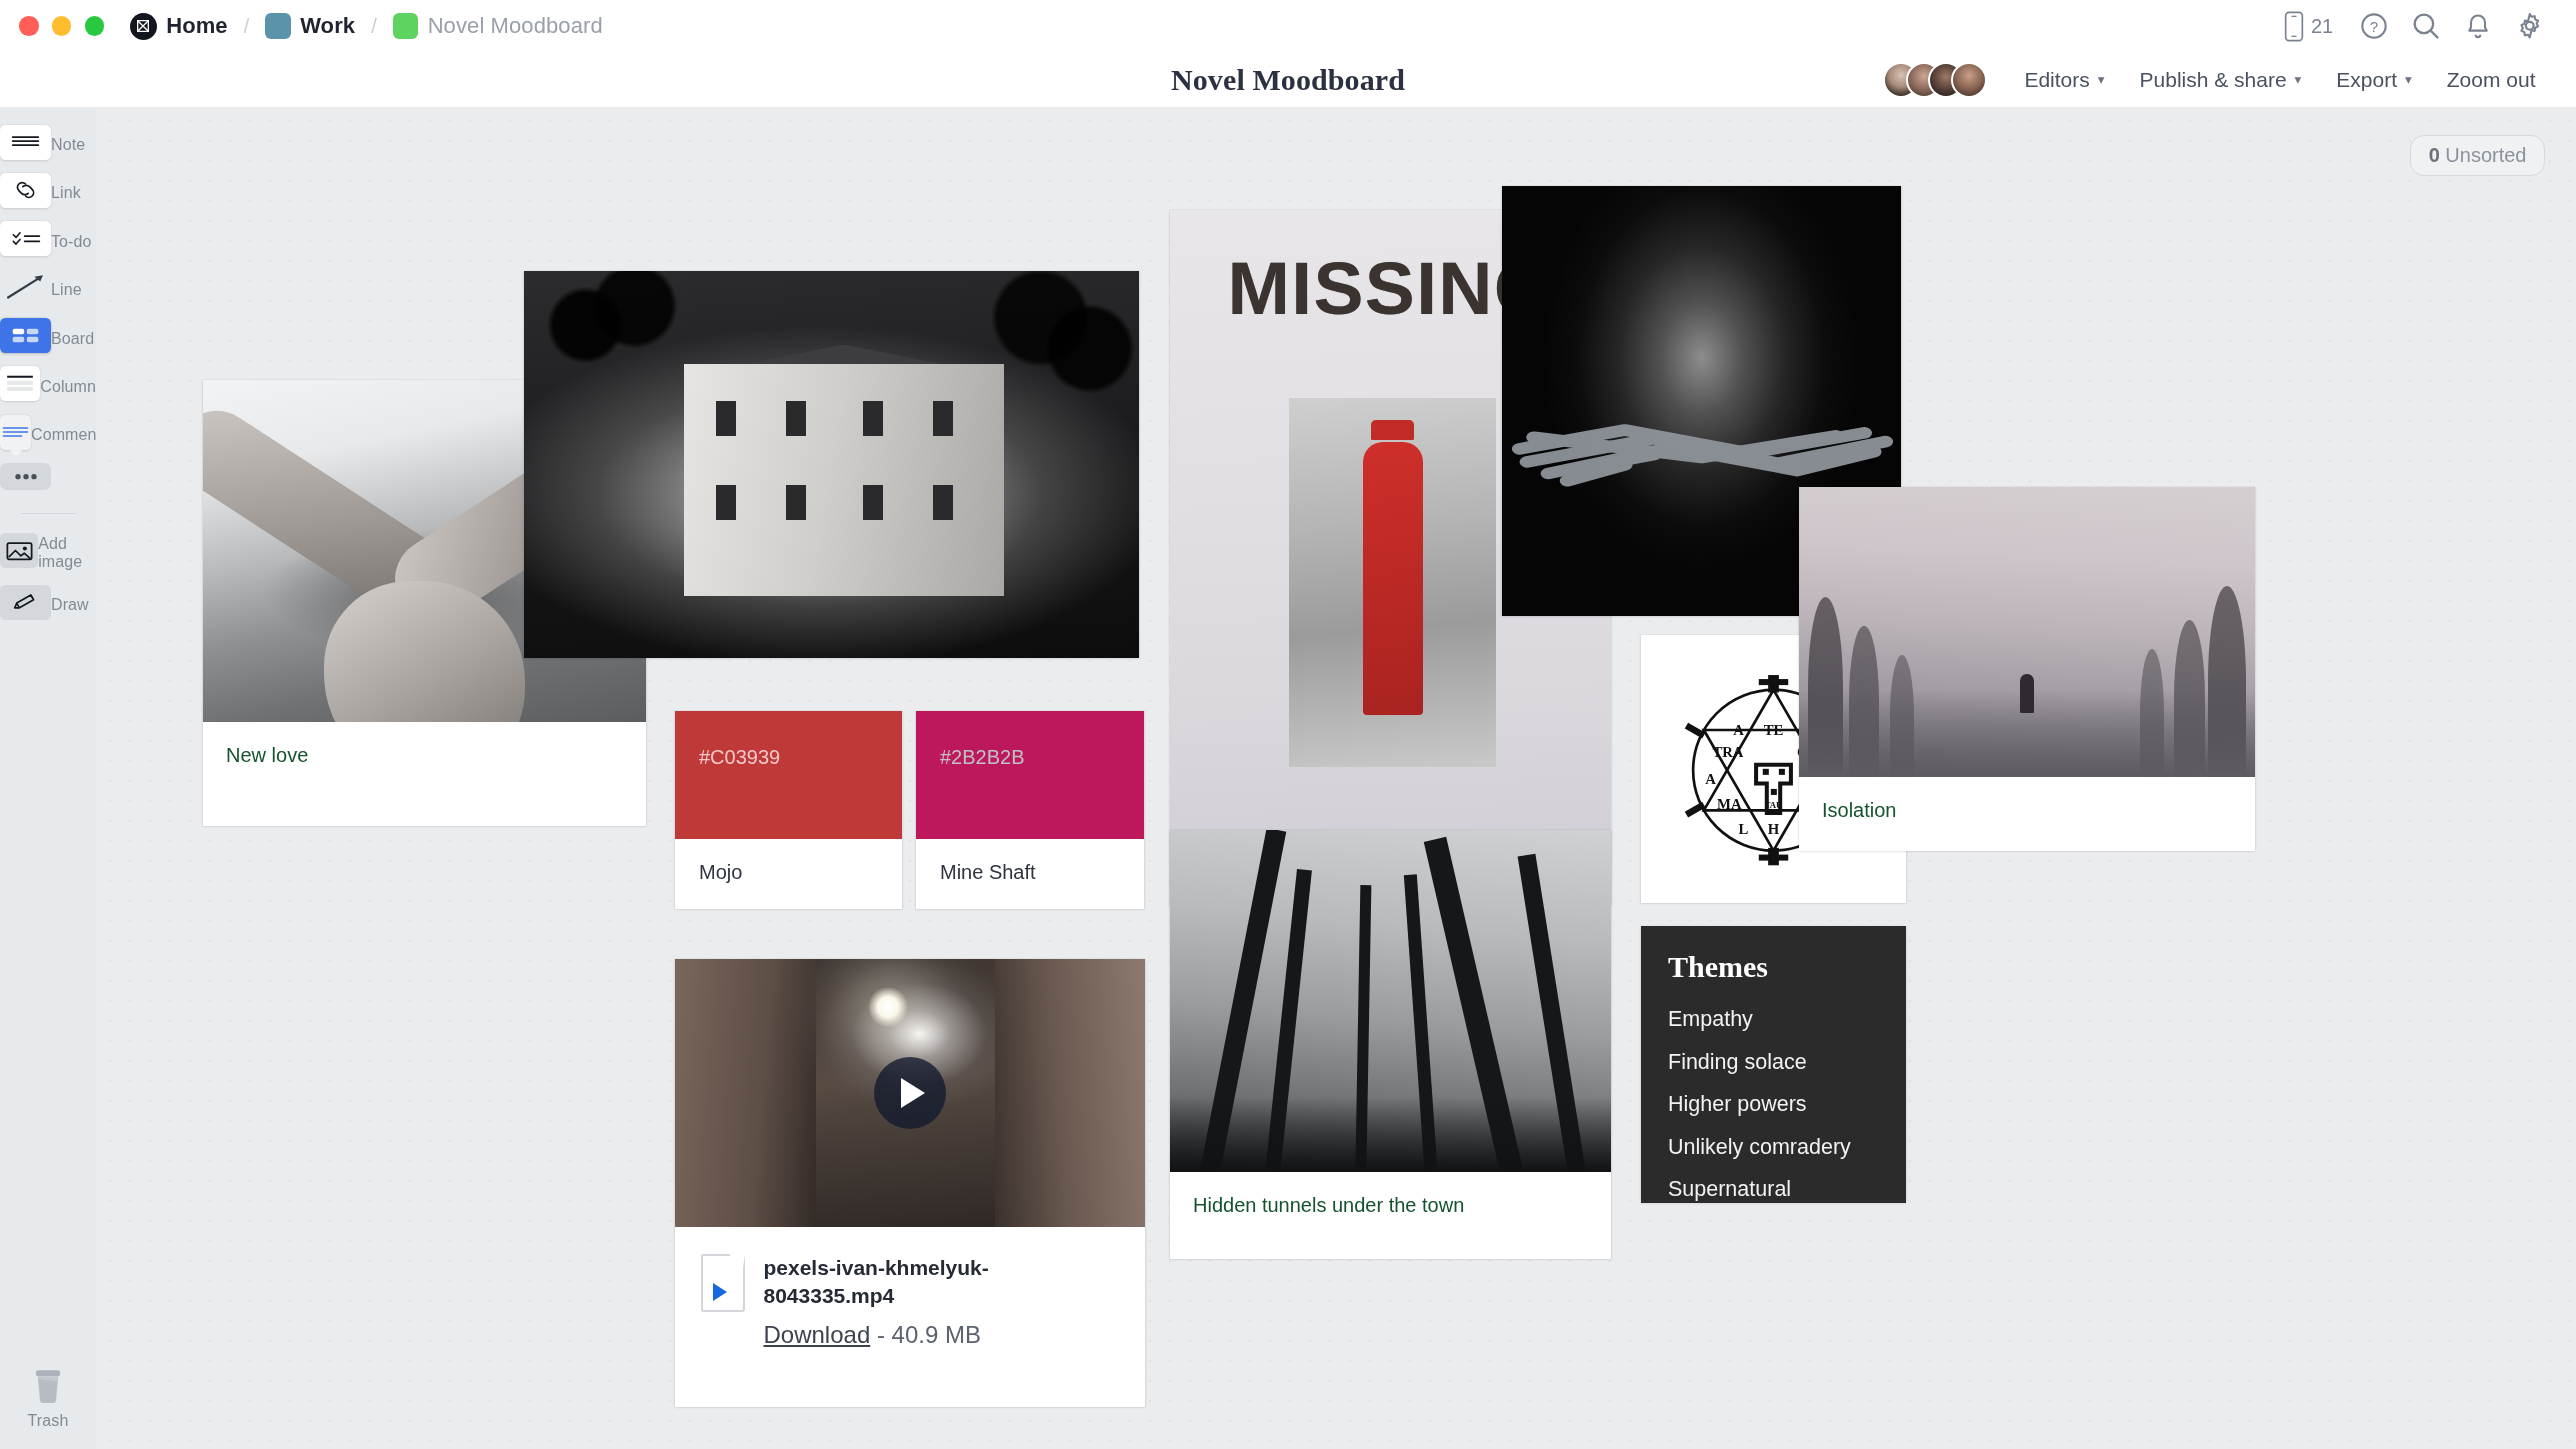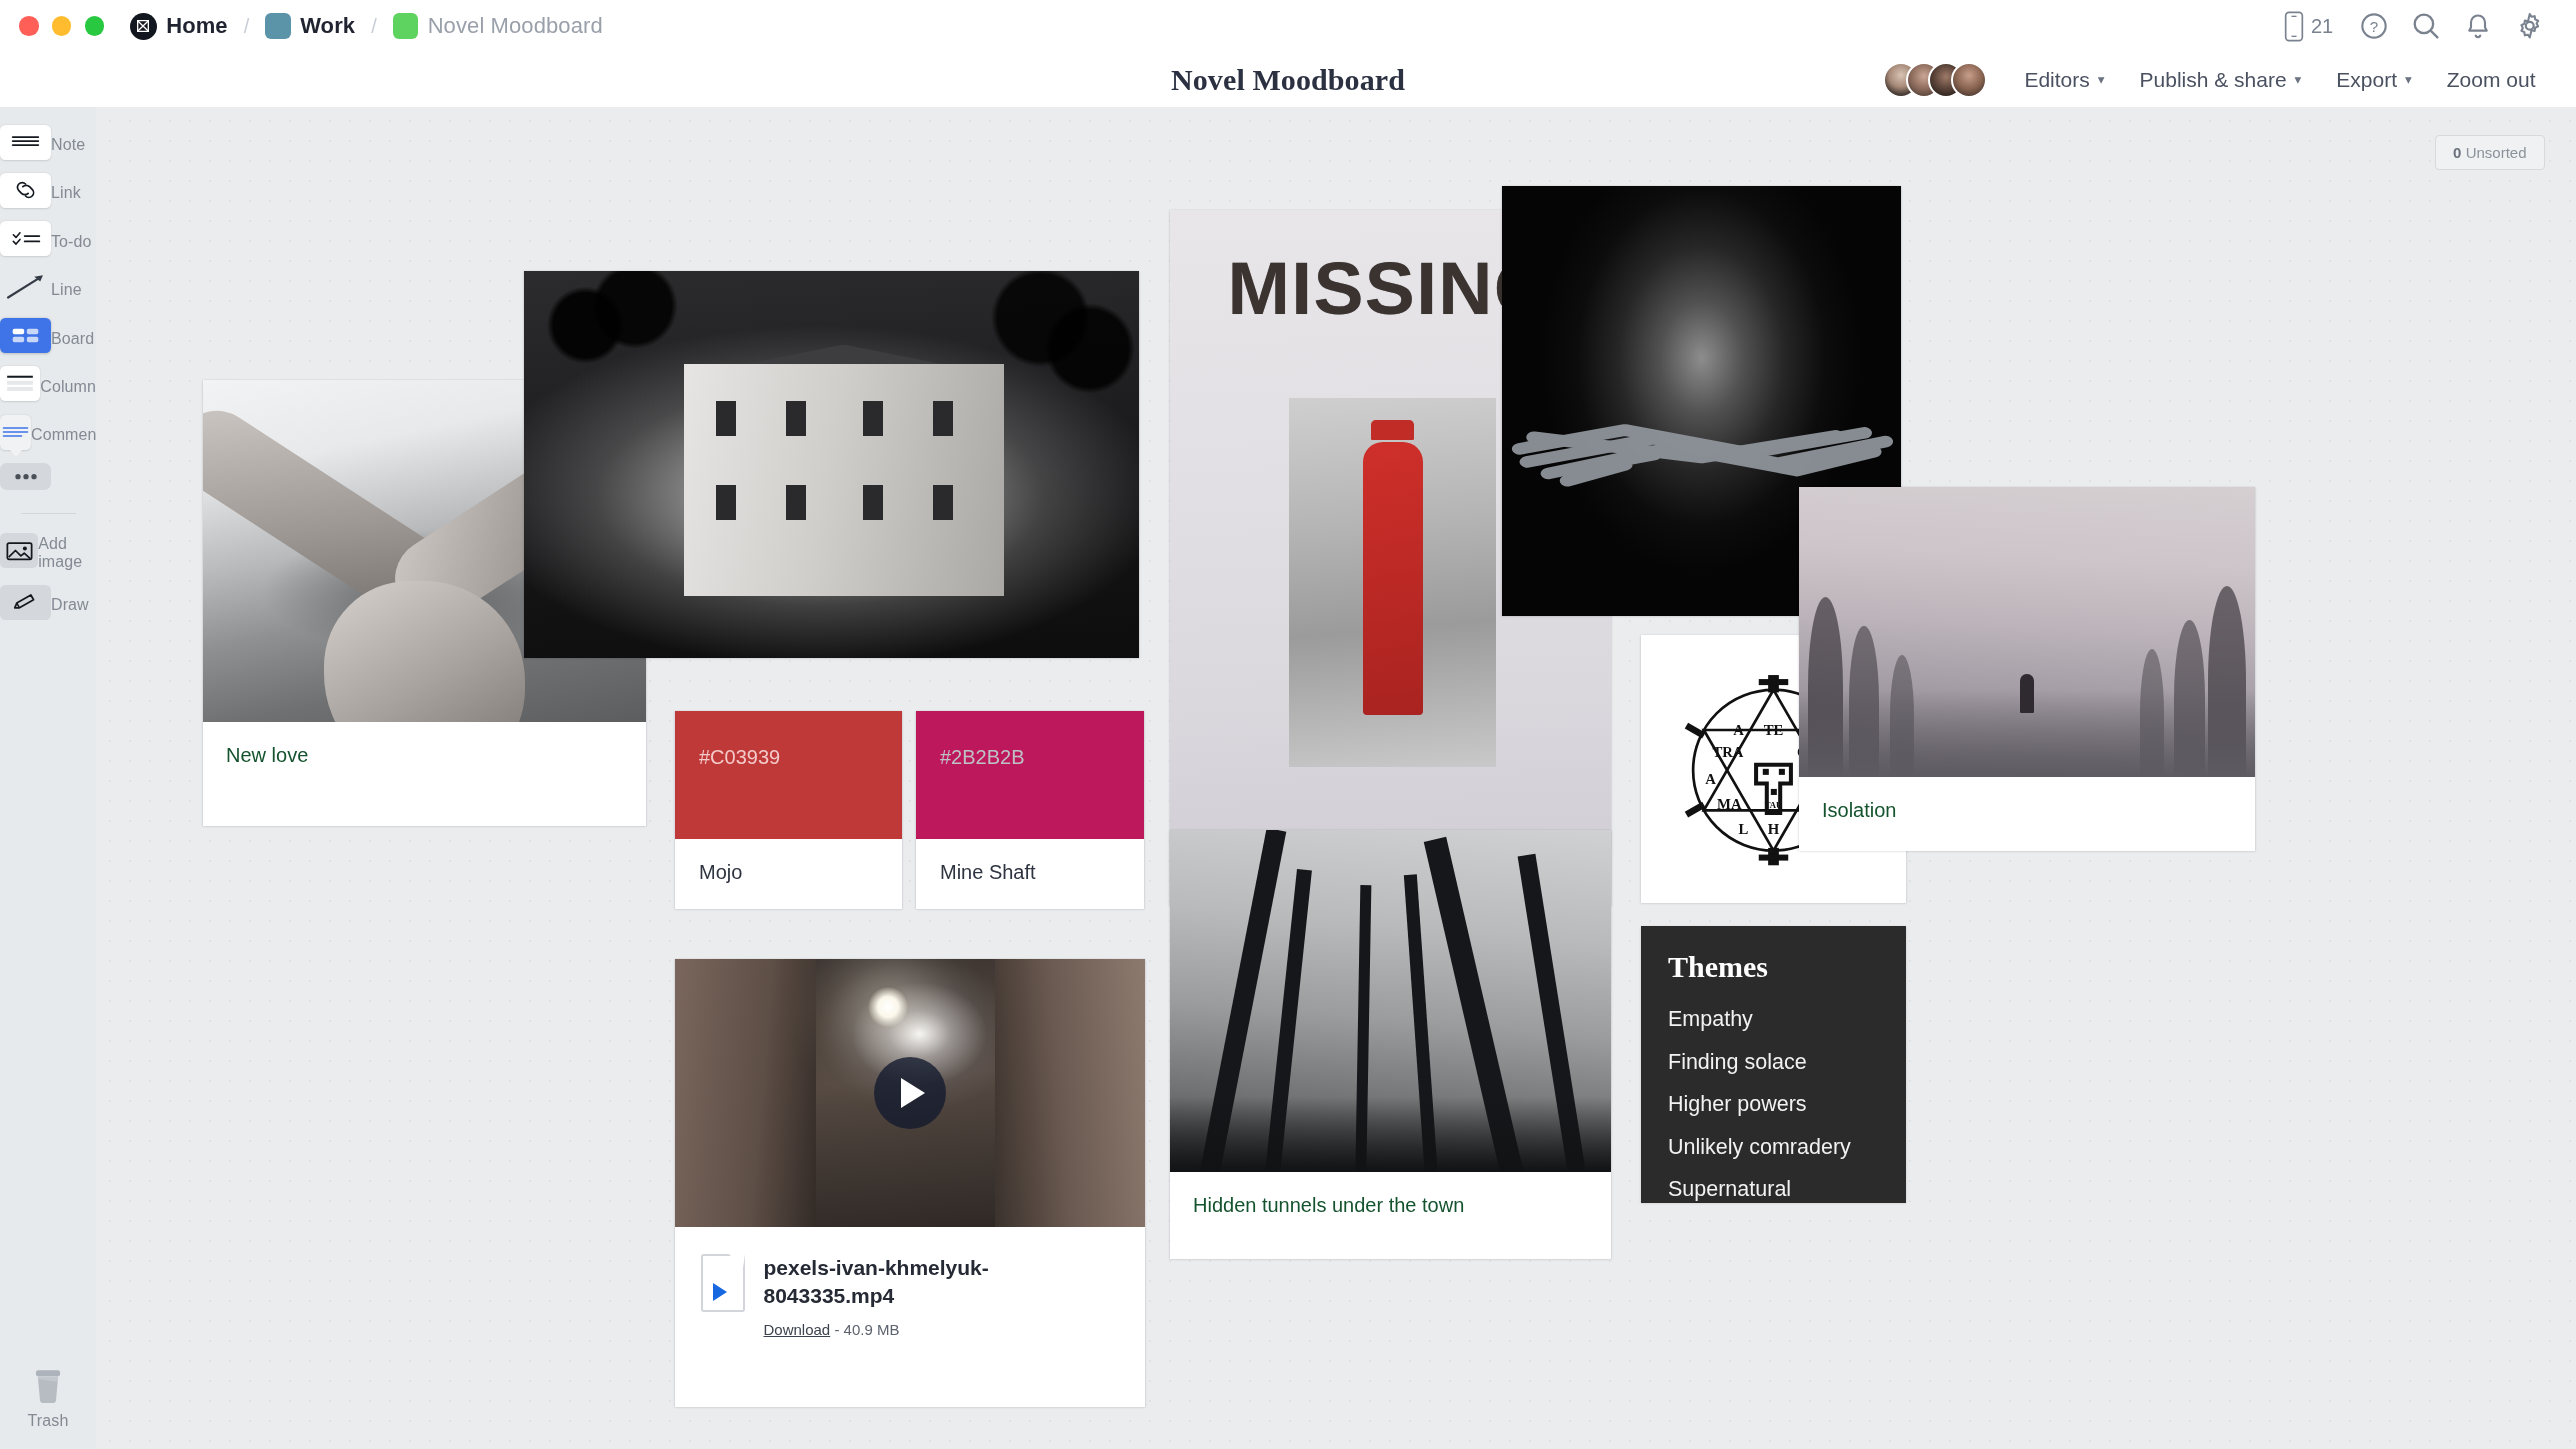--- a/index.html
+++ b/index.html
@@ -111,22 +111,22 @@
     background-color: #eaecee;
     background-image:
       radial-gradient(#dfe2e5 1.1px, transparent 1.1px);
     background-size: 20px 20px;
     background-position: 4px 4px;
     overflow: hidden;
   }
 
   .unsorted-badge {
     position: absolute; right: 31px; top: 28px;
-    background: #eff1f2; border: 1.3px solid #d6dade; border-radius: 4px;
-    padding: 8px 17.5px; font-size: 15px; color: #8b929b;
+    background: #eff1f2; border: 1.3px solid #d6dade; border-radius: 14px;
+    padding: 8px 17.5px; font-size: 20px; color: #8b929b;
   }
   .unsorted-badge b { color: #6b727c; font-weight: 700; }
 
   
   .card {
     position: absolute; background: #ffffff;
     box-shadow: 0 0.7px 2.7px rgba(20,26,40,.16), 0 0 0 0.7px rgba(20,26,40,.035);
     overflow: hidden;
   }
   .card-media { width: 100%; position: relative; overflow: hidden; }
@@ -292,21 +292,21 @@
     border-right: 2px solid #d2d6da;
   }
   .file-play {
     position: absolute; left: 10px; top: 27px;
     width: 0; height: 0;
     border-left: 14.8px solid #1767e0;
     border-top: 9.4px solid transparent;
     border-bottom: 9.4px solid transparent;
   }
   .file-name { font-size: 21px; font-weight: 700; color: #252a35; line-height: 1.35; max-width: 309px; }
-  .file-meta { font-size: 15px; color: #5c636e; margin-top: 10.7px; }
+  .file-meta { font-size: 24px; color: #5c636e; margin-top: 10.7px; }
   .file-meta a { color: #3c434e; text-decoration: underline; }
 
   
   .themes-card {
     position: absolute; background: #2b2b2b; padding: 24px 27px 31px;
   }
   .themes-title {
     font-family: "Liberation Serif", serif; font-weight: 700;
     font-size: 30px; color: #ffffff; margin-bottom: 23px;
   }

